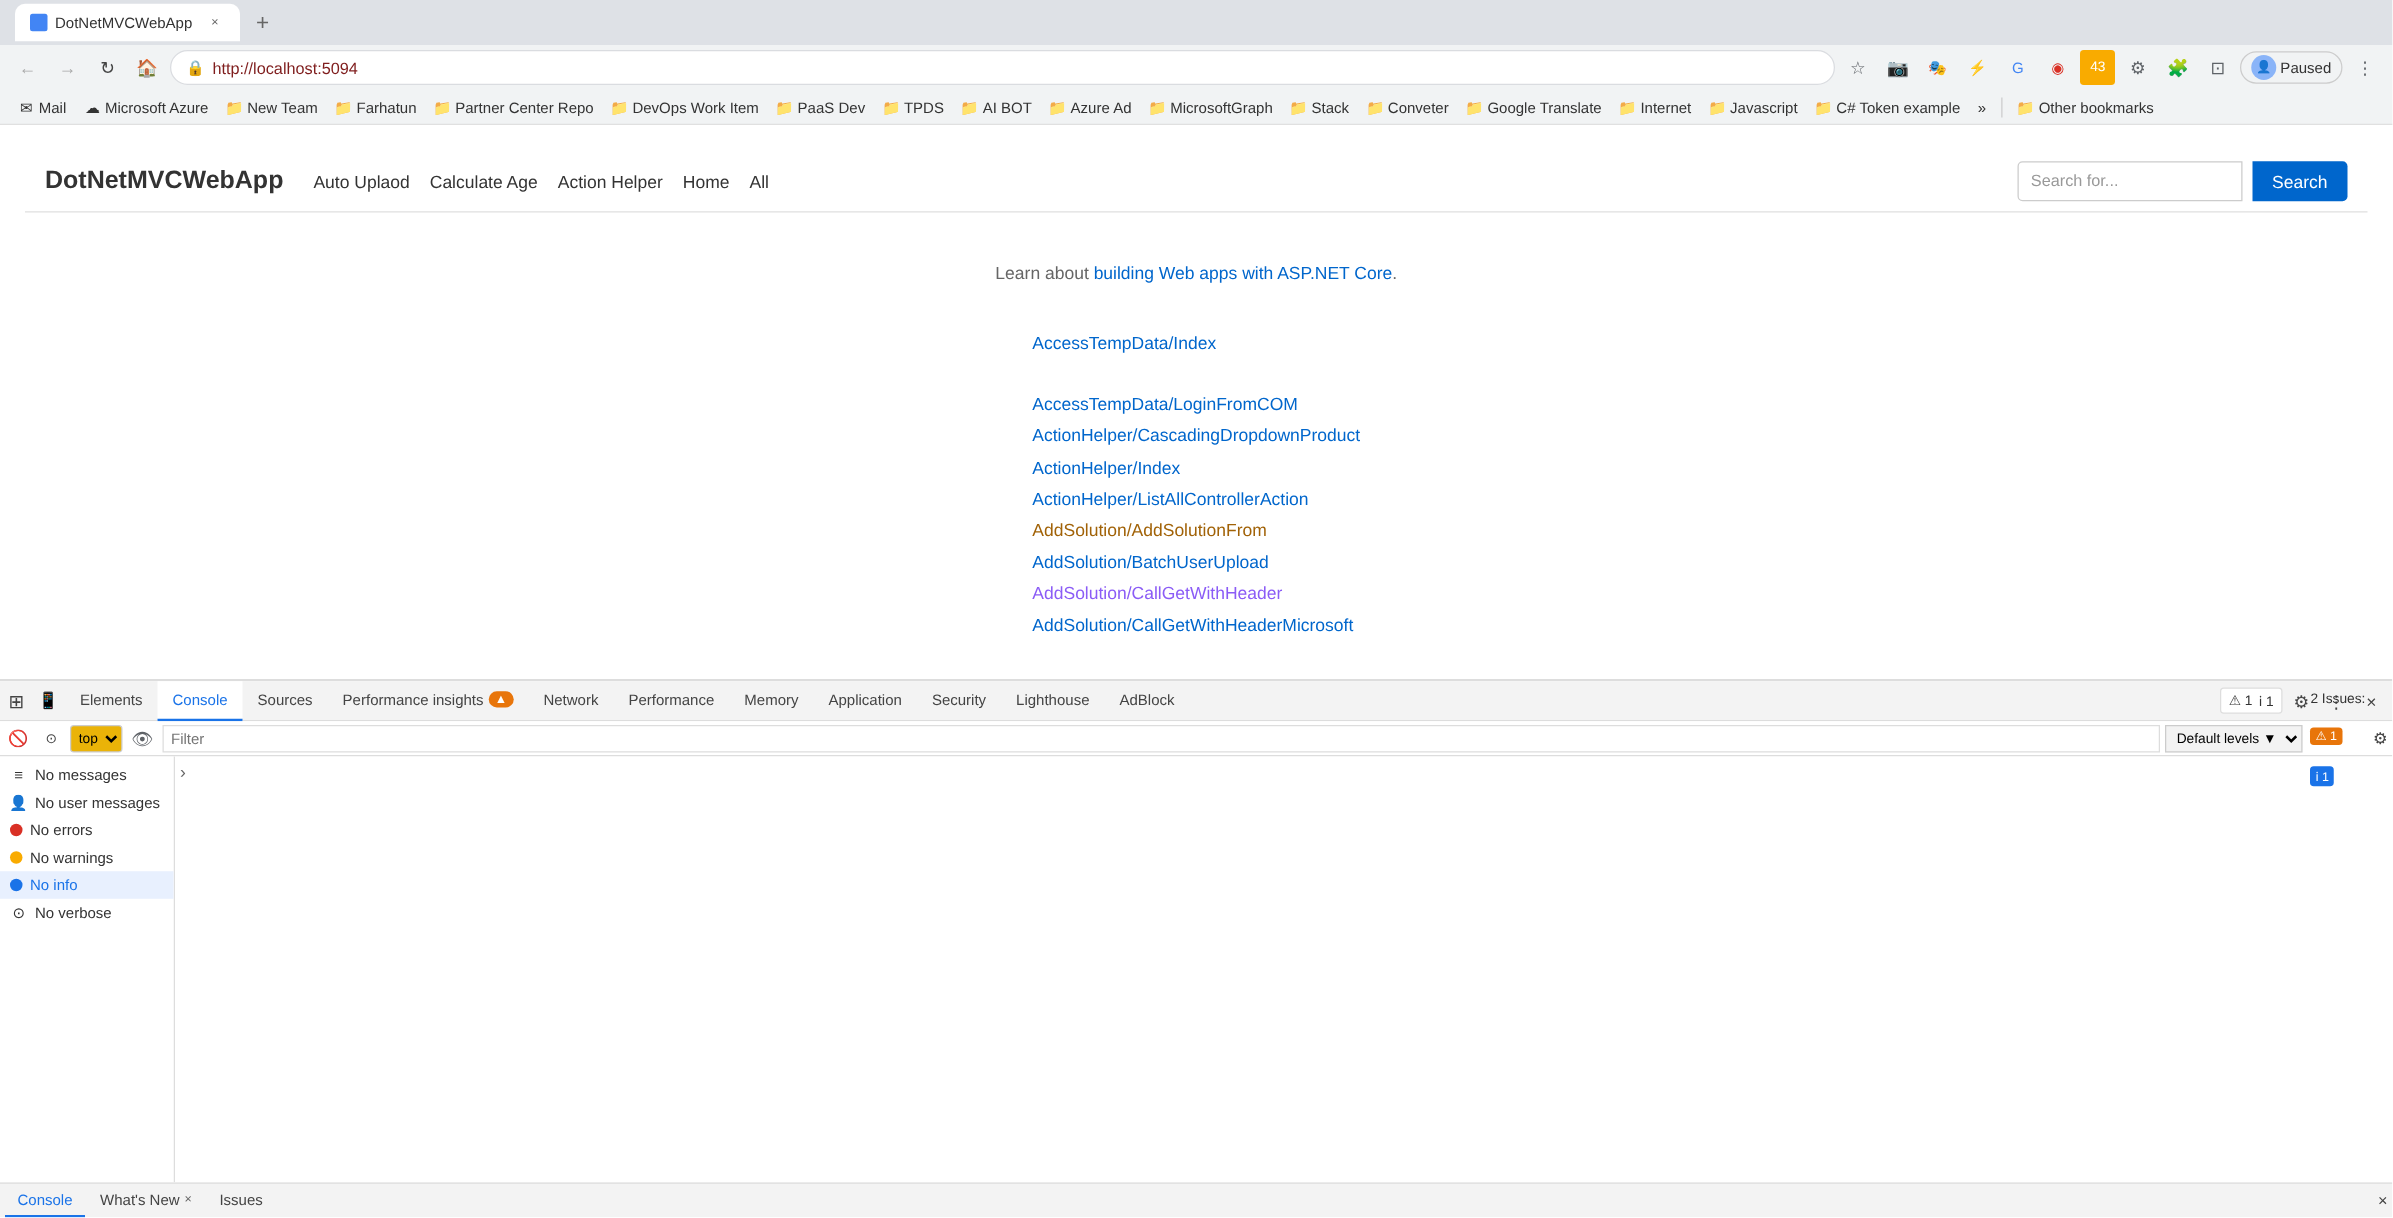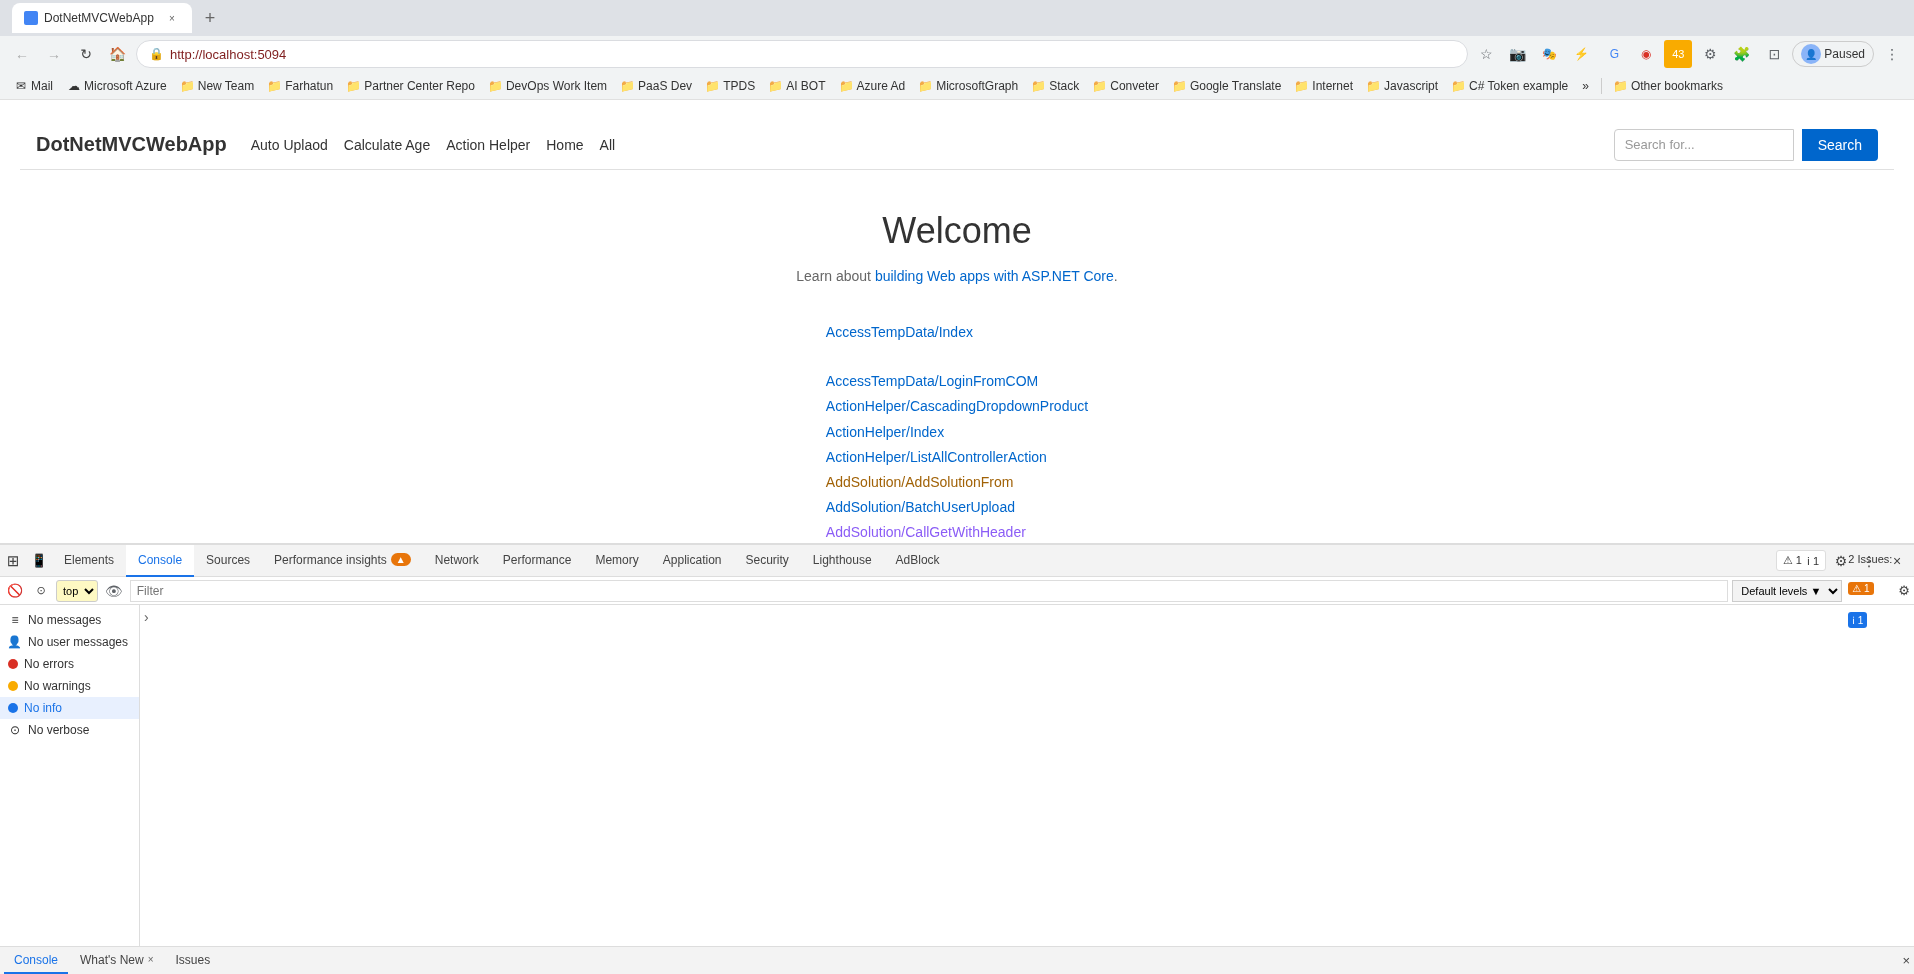--- a/index.html
+++ b/index.html
@@ -65,21 +65,21 @@
     .devtools-side-item .error-dot { width: 10px; height: 10px; border-radius: 50%; background: #d93025; flex-shrink: 0; }
     .devtools-side-item .warn-dot { width: 10px; height: 10px; border-radius: 50%; background: #f9ab00; flex-shrink: 0; }
     .devtools-side-item .info-dot { width: 10px; height: 10px; border-radius: 50%; background: #1a73e8; flex-shrink: 0; }
 
     
     .devtools-bottom-tabs { display: flex; align-items: center; height: 28px; border-top: 1px solid #ddd; background: #f3f3f3; padding: 0 4px; gap: 2px; }
     .bottom-tab { padding: 0 10px; height: 26px; display: flex; align-items: center; font-size: 12px; color: #444; cursor: pointer; border-bottom: 2px solid transparent; }
     .bottom-tab.active { color: #1a73e8; border-bottom: 2px solid #1a73e8; }
     .bottom-tab .close-x { margin-left: 4px; font-size: 10px; color: #666; cursor: pointer; }
 
-    .top-select { height: 22px; font-size: 11px; border: 1px solid #ccc; border-radius: 3px; background: #fef9c3; padding: 0 2px; }
+    .top-select { height: 22px; font-size: 11px; border: 1px solid #ccc; border-radius: 3px; background: #eab308; padding: 0 2px; }
     .eye-btn { background: transparent; border: none; cursor: pointer; color: #5f6368; font-size: 14px; padding: 0 3px; }
     .levels-dropdown { font-size: 11px; border: 1px solid #ccc; background: #f3f3f3; height: 22px; padding: 0 4px; cursor: pointer; }
   </style>
 </head>
 <body>
 
 <div class="browser-chrome">
 
   <div class="tab-bar">
     <div class="nav-buttons">
@@ -218,21 +218,20 @@
         <a class="nav-link">Home</a>
         <a class="nav-link">All</a>
       </div>
       <div class="search-area">
         <input class="search-input" type="text" placeholder="Search for..." style="">
         <button class="search-btn">Search</button>
       </div>
     </div>
 
     <div class="page-content">
-      <h1 class="welcome-title">Welcome</h1>
       <p class="learn-text">
         <span>Learn about </span><a href="#">building Web apps with ASP.NET Core</a><span>.</span>
       </p>
 
       <div class="links-list">
         <a href="#" class="links-list" style="display:block;color:#0066cc;text-decoration:none;font-size:14px;line-height:1.8;">AccessTempData/Index</a>
         <a href="#" style="display:block;color:#0066cc;text-decoration:none;font-size:14px;line-height:1.8;">AccessTempData/LoginFromCOM</a>
         <a href="#" style="display:block;color:#0066cc;text-decoration:none;font-size:14px;line-height:1.8;">ActionHelper/CascadingDropdownProduct</a>
         <a href="#" style="display:block;color:#0066cc;text-decoration:none;font-size:14px;line-height:1.8;">ActionHelper/Index</a>
         <a href="#" style="display:block;color:#0066cc;text-decoration:none;font-size:14px;line-height:1.8;">ActionHelper/ListAllControllerAction</a>

